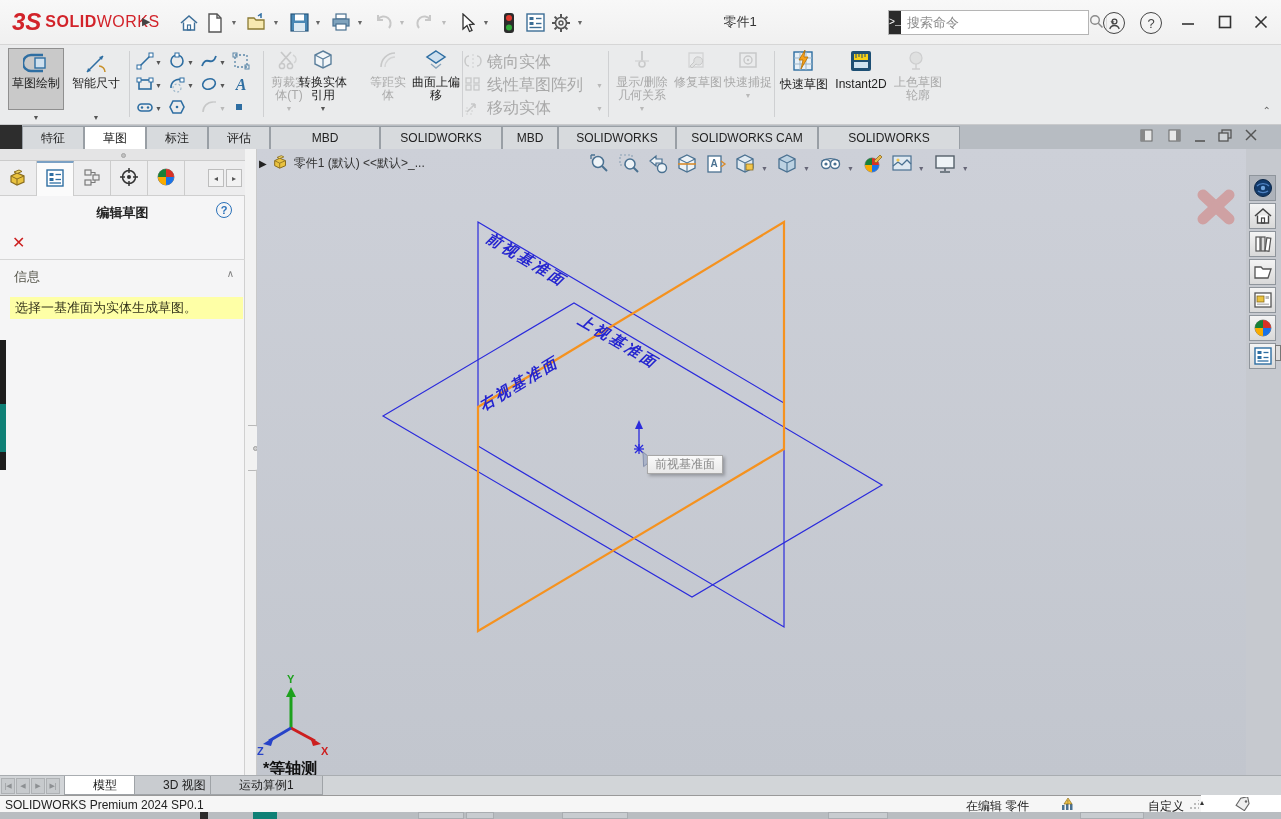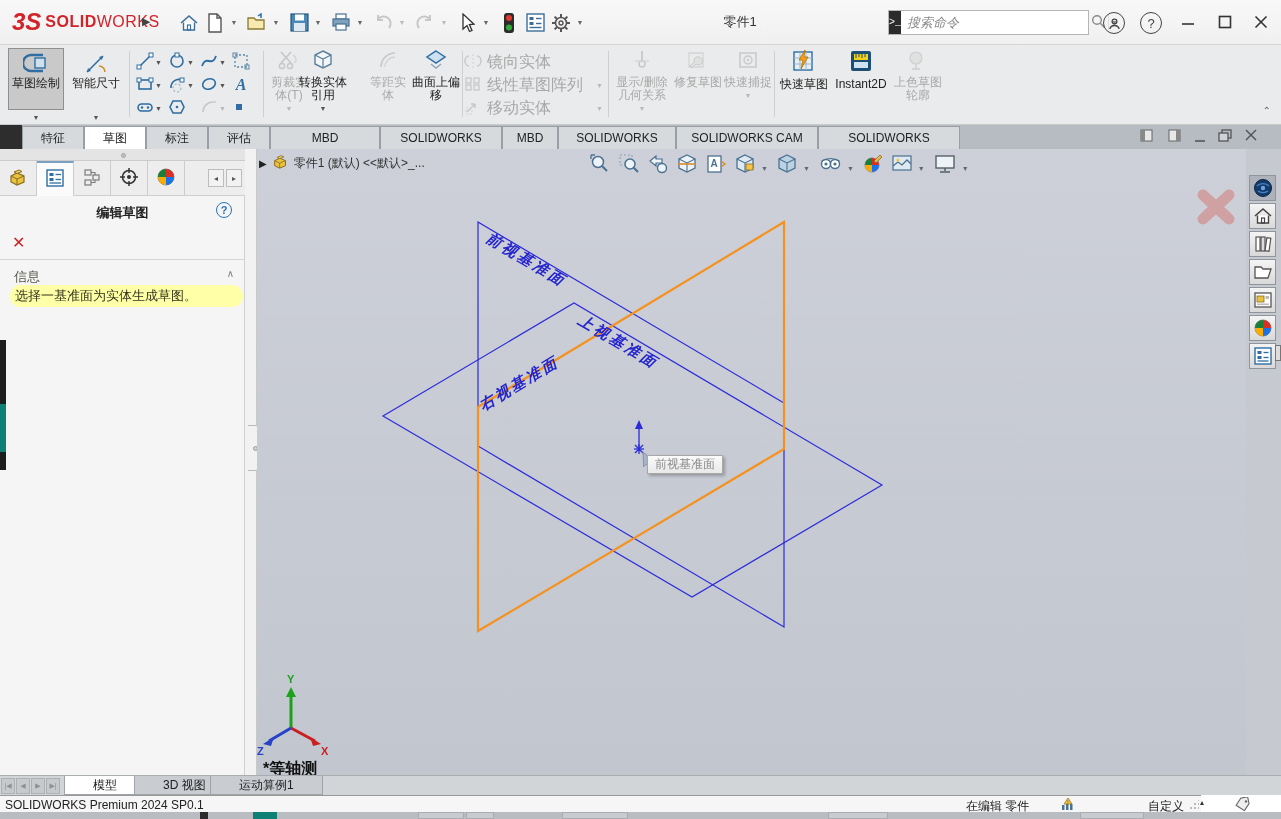--- a/index.html
+++ b/index.html
@@ -22,21 +22,21 @@
          font-size:7px;color:#666;margin-right:4px;}
   .qdrop.dis{color:#bbb;}
   .dis-ic{opacity:.35;filter:grayscale(1);}
   .doc-title{position:absolute;left:640px;top:13px;width:200px;text-align:center;
              font-size:13px;color:#333;}
   .searchbox{position:absolute;left:888px;top:10px;width:201px;height:25px;background:#fff;
              border:1px solid #b5b5b5;display:flex;align-items:center;}
   .search-badge{width:21px;height:23px;background:#2b2b2b;color:#fff;display:flex;align-items:center;
                 justify-content:center;font-size:10px;font-family:"Liberation Mono",monospace;}
   .searchbox input{flex:1;border:none;outline:none;font-size:13px;color:#333;padding:0 6px;
-                   background:transparent;font-family:inherit;font-style:italic;}
+                   background:transparent;font-family:inherit;}
   .searchbox input::placeholder{color:#8a8a8a;}
   .search-mag{margin-right:2px;}
   .search-drop{font-size:7px;color:#888;padding:0 5px 0 2px;border-left:1px solid #ddd;height:15px;
                display:flex;align-items:center;}
   .title-round{position:absolute;top:12px;width:22px;height:22px;border:1.6px solid #444;
                border-radius:50%;display:flex;align-items:center;justify-content:center;
                font-size:13px;color:#444;}
   .win-ctl{position:absolute;top:0;width:40px;height:44px;display:flex;align-items:center;
            justify-content:center;color:#333;}
 
@@ -90,22 +90,22 @@
           color:#555;display:flex;align-items:center;justify-content:center;}
   .pm-title{position:absolute;left:0;top:55px;width:245px;text-align:center;font-weight:bold;
             font-size:13px;color:#222;}
   .pm-help{position:absolute;right:12px;top:53px;width:16px;height:16px;border:1.4px solid #2a71b9;
            border-radius:50%;color:#2a71b9;font-size:11px;font-weight:bold;display:flex;
            align-items:center;justify-content:center;}
   .pm-x{position:absolute;left:12px;top:84px;color:#cc2020;font-size:16px;font-weight:bold;}
   .pm-hr{position:absolute;left:0;top:110px;width:245px;height:1px;background:#d6d6d6;}
   .info-head{position:absolute;left:14px;top:119px;font-size:13px;color:#55554a;}
   .info-chev{position:absolute;right:10px;top:119px;color:#808080;font-size:10px;}
-  .msgbox{position:absolute;left:10px;top:136px;width:233px;background:#feffa6;
-          padding:3px 5px;font-size:13px;color:#33331a;line-height:16px;border-radius:10px;}
+  .msgbox{position:absolute;left:10px;top:148px;width:233px;background:#feffa6;
+          padding:3px 5px;font-size:13px;color:#33331a;line-height:16px;}
 
   
   .vsplit{position:absolute;left:245px;top:149px;width:12px;height:626px;background:#f2f2f2;
           border-right:1px solid #c9c9c9;}
   .vsplit .tab{position:absolute;left:3px;top:276px;width:12px;height:46px;background:#f2f2f2;
                border:1px solid #b9b9b9;border-left:none;border-radius:0 5px 5px 0;}
   .vsplit .dot{position:absolute;left:8px;top:297px;width:5px;height:5px;border-radius:50%;
                background:#cfcfcf;border:1px solid #a0a0a0;}
 
   

